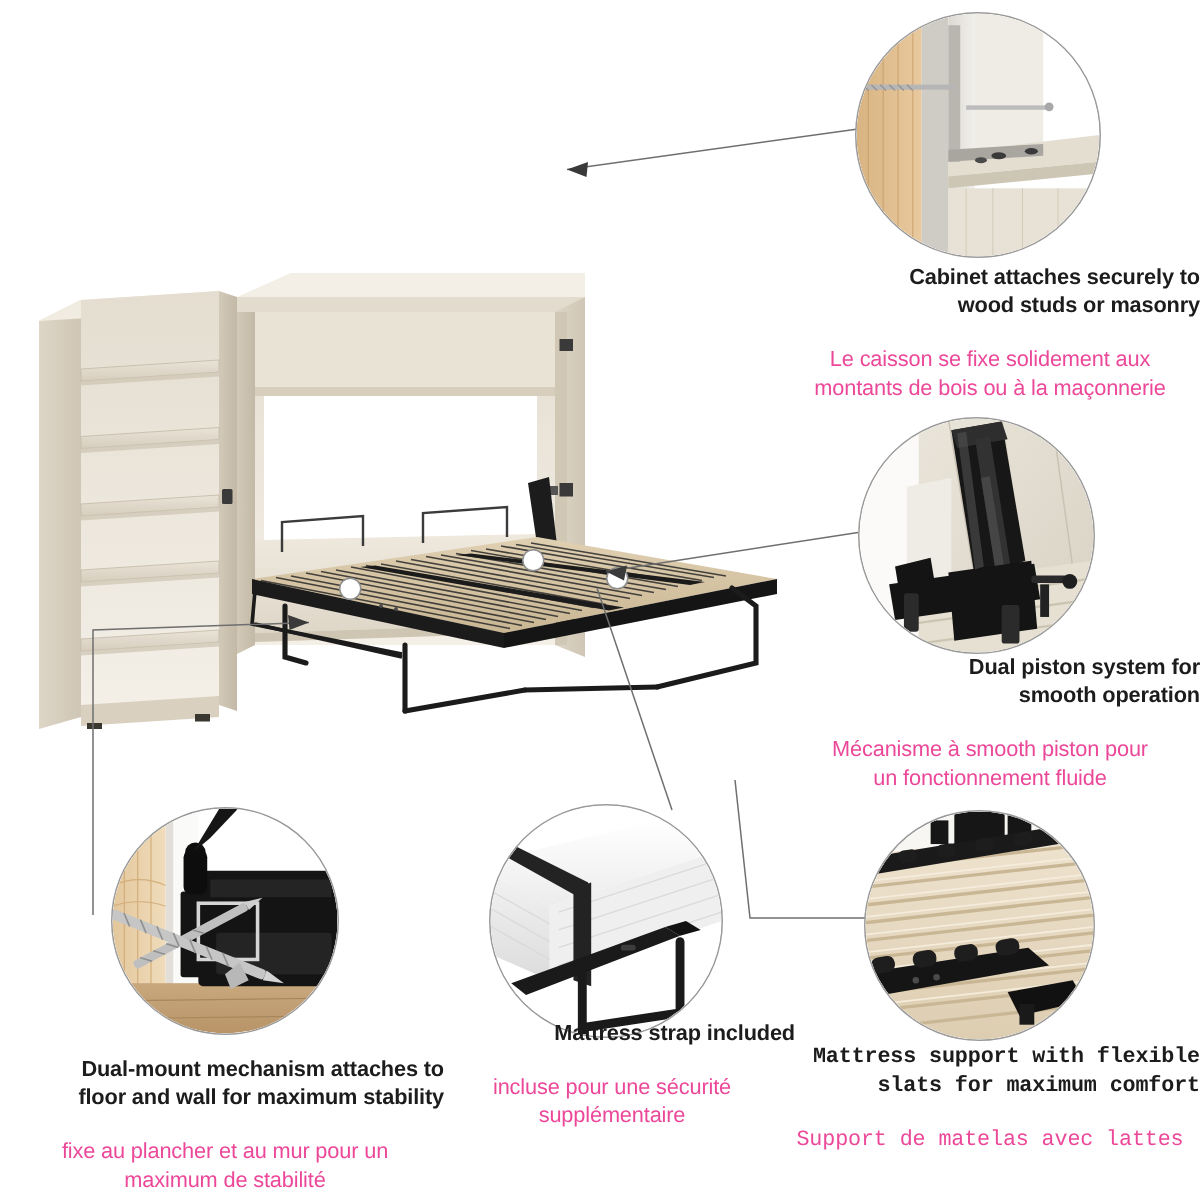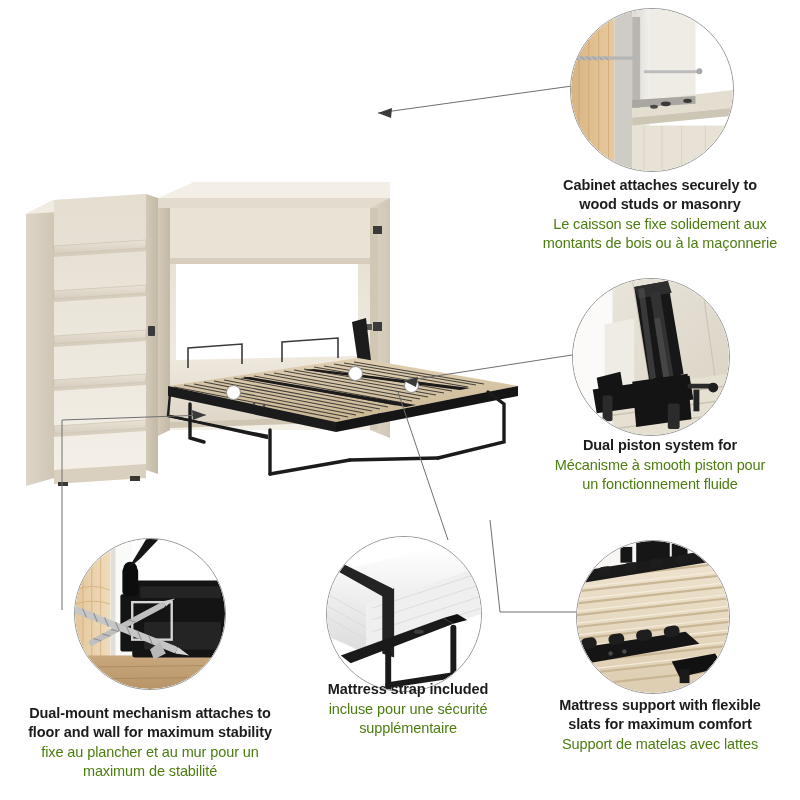--- a/index.html
+++ b/index.html
@@ -28,27 +28,28 @@
   .callout svg{display:block;width:100%;height:100%;}
 
   
   .caption{position:absolute;text-align:center;}
   .cap-en{
     font-weight:bold;
     font-size:14.5px;
     line-height:1.32;
     color:#1c1c1c;
     letter-spacing:-0.1px;
+    text-align:right;
   }
   .cap-fr{
     font-size:14.5px;
     line-height:1.32;
-    color:#4d7c0f;
+    color:#ec4899;
     letter-spacing:-0.1px;
-    margin-top:1px;
+    margin-top:17px;
   }
 
   
   .product{position:absolute;left:18px;top:86px;width:560px;height:400px;}
   .product svg{display:block;width:100%;height:100%;}
 
   
   .hotspot{
     position:absolute;
     width:15px;height:15px;
@@ -371,20 +372,21 @@
         </g>
 
         <polygon points="66,10 72,9 84,100 78,102" fill="#555" opacity="0.55"></polygon>
       </g>
     </svg>
   </div>
 
   <div class="caption" style="left:520px;top:436px;width:280px;">
     <div class="cap-en">
       <div>Dual piston system for</div>
+      <div>smooth operation</div>
     </div>
     <div class="cap-fr">
       <div>Mécanisme à smooth piston pour</div>
       <div>un fonctionnement fluide</div>
     </div>
   </div>
 
   <div class="callout" style="left:74px;top:538px;width:152px;height:152px;">
     <svg viewBox="0 0 152 152" xmlns="http://www.w3.org/2000/svg">
       <defs>
@@ -610,21 +612,21 @@
 
         <circle cx="34" cy="114" r="2.2" fill="#4b4b4b"></circle>
         <circle cx="48" cy="112" r="2.2" fill="#4b4b4b"></circle>
 
         <polygon points="96,122 140,114 148,128 104,138" fill="#111"></polygon>
         <rect x="104" y="130" width="10" height="14" fill="#1a1a1a"></rect>
       </g>
     </svg>
   </div>
 
-  <div class="caption" style="left:520px;top:696px;width:280px;">
+  <div class="caption" style="left:520px;top:696px;width:280px;font-family:Liberation Mono, monospace;">
     <div class="cap-en">
       <div>Mattress support with flexible</div>
       <div>slats for maximum comfort</div>
     </div>
     <div class="cap-fr">
       <div>Support de matelas avec lattes</div>
     </div>
   </div>
 
 </div>

